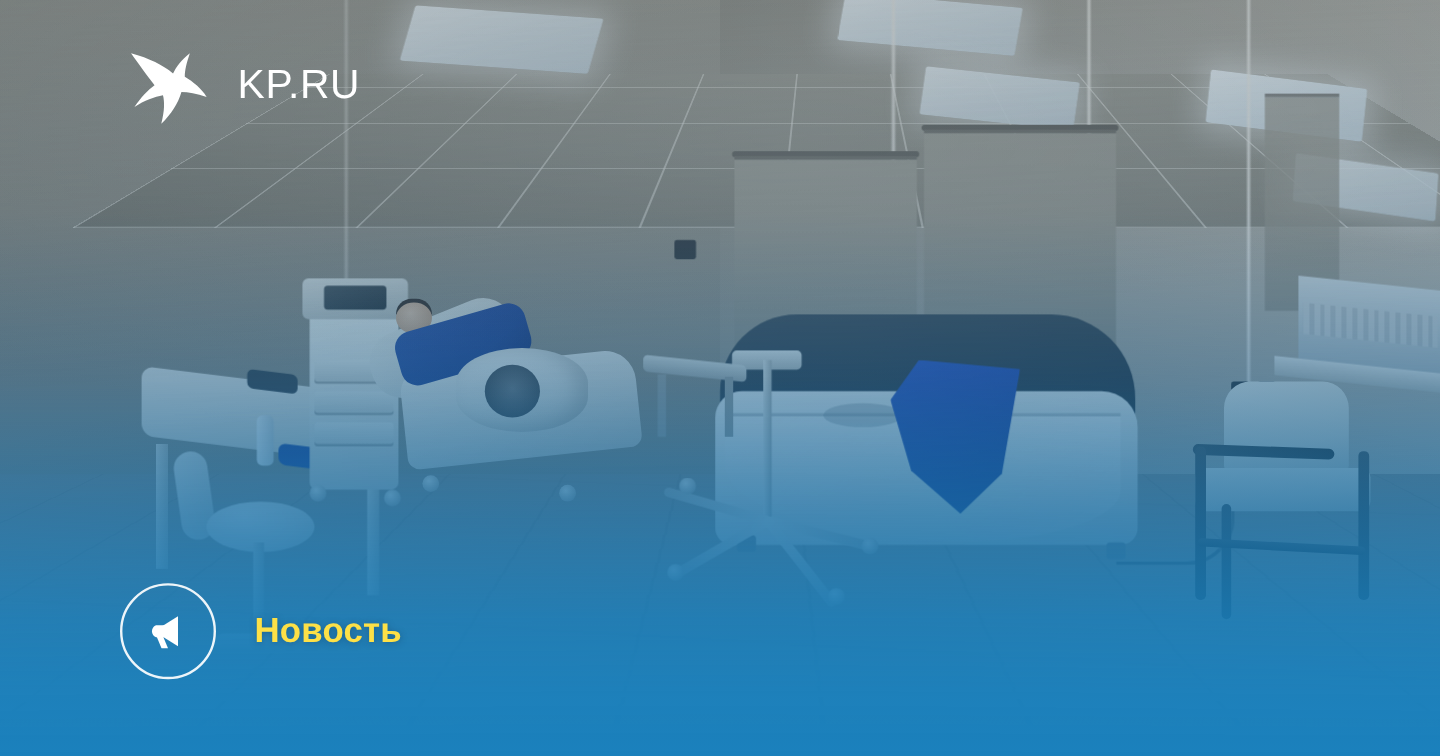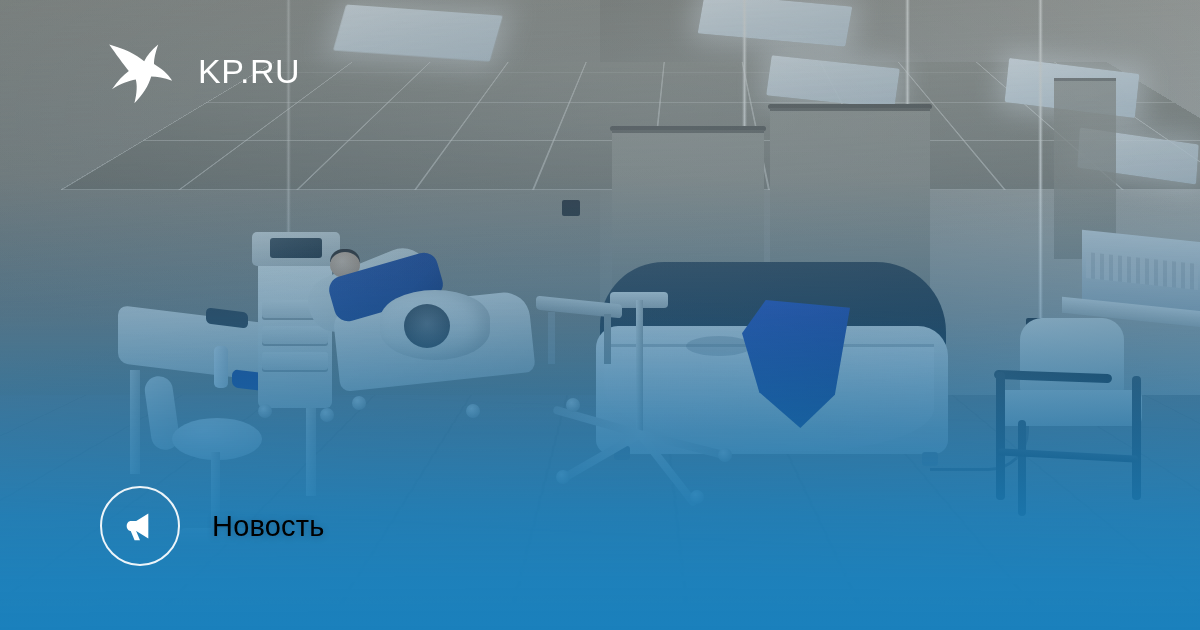--- a/index.html
+++ b/index.html
@@ -436,23 +436,23 @@
     height: 76px;
     border-radius: 50%;
     border: 2px solid rgba(255,255,255,.92);
     display: flex;
     align-items: center;
     justify-content: center;
     flex: 0 0 auto;
   }
   .badge-circle svg { width: 40px; height: 40px; display: block; }
   .badge-label {
-    color: #000000;
+    color: #fde047;
     font-size: 29px;
-    font-weight: 400;
+    font-weight: 700;
     letter-spacing: .2px;
     line-height: 1;
     text-shadow: 0 1px 6px rgba(16,44,68,.35);
   }
 </style>
 </head>
 <body>
 
 <div class="card">
 

